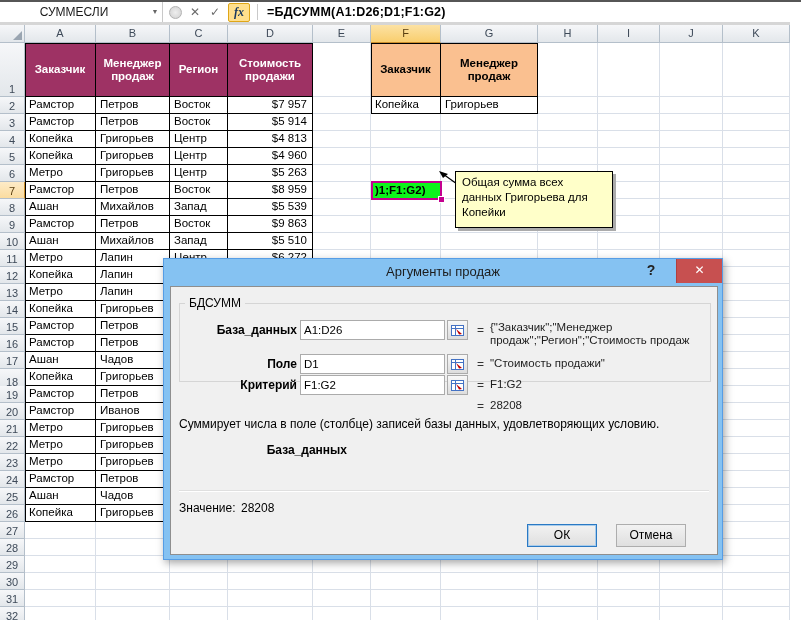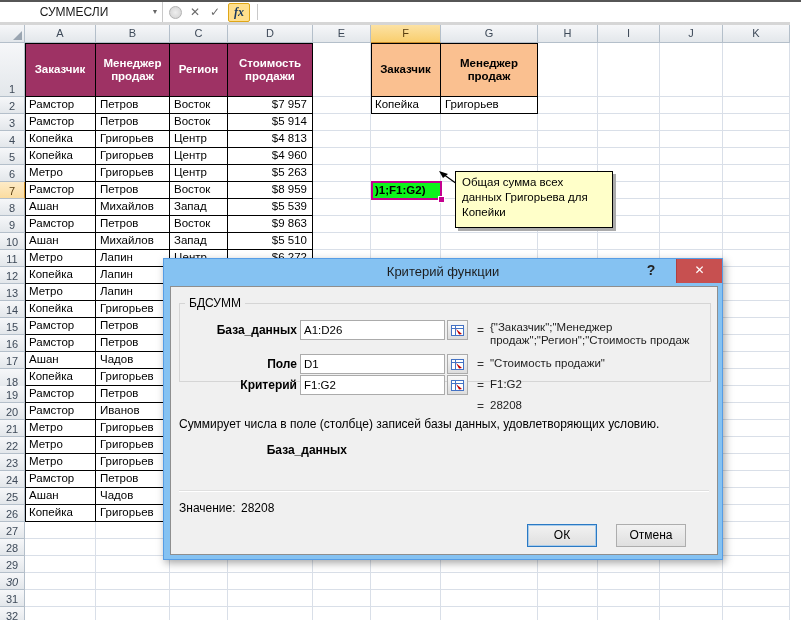--- a/index.html
+++ b/index.html
@@ -97,20 +97,21 @@
   <div id="topstrip"></div>
 
   <div id="fbar">
     <div id="namebox">СУММЕСЛИ</div>
     <div id="nb-drop">▼</div>
     <div id="circle-btn"></div>
     <div class="fbtn">✕</div>
     <div class="fbtn">✓</div>
     <div id="fx-btn">fx</div>
     <div id="fsep"></div>
+    <div id="formula-text">=БДСУММ(A1:D26;D1;F1:G2)</div>
   </div>
   <div id="gap"></div>
 
   <div id="sheet">
       <div class="gcell" style="left: 25px; top: 43px; width: 71px; height: 54px;"></div>
       <div class="gcell" style="left: 96px; top: 43px; width: 74px; height: 54px;"></div>
       <div class="gcell" style="left: 170px; top: 43px; width: 58px; height: 54px;"></div>
       <div class="gcell" style="left: 228px; top: 43px; width: 85px; height: 54px;"></div>
       <div class="gcell" style="left: 313px; top: 43px; width: 58px; height: 54px;"></div>
       <div class="gcell" style="left: 371px; top: 43px; width: 70px; height: 54px;"></div>
@@ -606,36 +607,36 @@
       <div class="rowhdr" style="left: 0px; top: 403px; width: 25px; height: 17px;">20</div>
       <div class="rowhdr" style="left: 0px; top: 420px; width: 25px; height: 17px;">21</div>
       <div class="rowhdr" style="left: 0px; top: 437px; width: 25px; height: 17px;">22</div>
       <div class="rowhdr" style="left: 0px; top: 454px; width: 25px; height: 17px;">23</div>
       <div class="rowhdr" style="left: 0px; top: 471px; width: 25px; height: 17px;">24</div>
       <div class="rowhdr" style="left: 0px; top: 488px; width: 25px; height: 17px;">25</div>
       <div class="rowhdr" style="left: 0px; top: 505px; width: 25px; height: 17px;">26</div>
       <div class="rowhdr" style="left: 0px; top: 522px; width: 25px; height: 17px;">27</div>
       <div class="rowhdr" style="left: 0px; top: 539px; width: 25px; height: 17px;">28</div>
       <div class="rowhdr" style="left: 0px; top: 556px; width: 25px; height: 17px;">29</div>
-      <div class="rowhdr" style="left: 0px; top: 573px; width: 25px; height: 17px; font-style: italic;">30</div>
+      <div class="rowhdr" style="left: 0px; top: 573px; width: 25px; height: 17px;">30</div>
       <div class="rowhdr" style="left: 0px; top: 590px; width: 25px; height: 17px;">31</div>
       <div class="rowhdr" style="left: 0px; top: 607px; width: 25px; height: 17px;">32</div>
     </div>
 
   <div id="green-cell">)1;F1:G2)</div>
   <div id="fill-handle"></div>
 
   <svg id="comment-arrow" width="24" height="22">
     <line x1="21" y1="18" x2="7" y2="8" stroke="#000" stroke-width="1.2"></line>
     <polygon points="3,5 12,8 7,12" fill="#000"></polygon>
   </svg>
   <div id="comment">Общая сумма всех данных Григорьева для Копейки</div>
 
   <div id="dialog">
-    <div id="dlg-title">Критерий функции</div>
+    <div id="dlg-title">Аргументы продаж</div>
     <div id="dlg-help">?</div>
     <div id="dlg-close">✕</div>
     <div id="dlg-body">
       <div id="groupbox"></div>
       <div id="group-label">БДСУММ</div>
 
       <div class="flabel" style="left:16px;top:36px;">База_данных</div>
       <div class="finput" style="top:33px;">A1:D26</div>
       <div class="fpick" style="top:33px;">
         <svg width="13" height="11">

